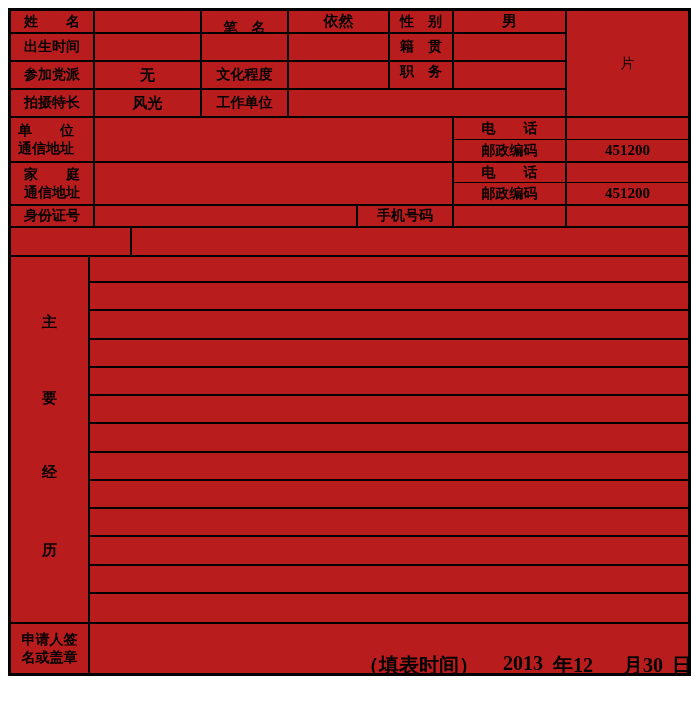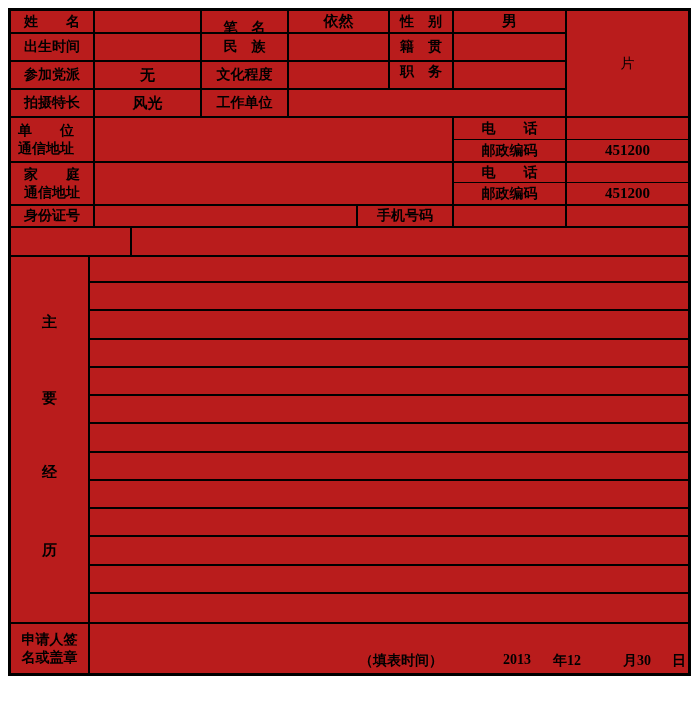--- a/index.html
+++ b/index.html
@@ -16,21 +16,21 @@
     position:absolute;display:flex;align-items:center;justify-content:center;
     font-weight:bold;font-size:14px;line-height:1.25;text-align:center;
     white-space:nowrap;overflow:hidden;
   }
   .cell.two-line{flex-direction:column;}
   .val{font-size:15px;}
   .photo{font-weight:normal;font-size:14px;}
   .exp-row{position:absolute;left:79px;width:598px;box-sizing:border-box;border-bottom:2px solid #000;}
   .exp-row.last{border-bottom:none;}
   .vlabel{position:absolute;left:0;width:77px;text-align:center;font-weight:bold;font-size:15px;}
-  .datebit{position:absolute;font-weight:bold;font-size:14px;white-space:nowrap;}
+  .datebit{position:absolute;font-weight:bold;font-size:20px;white-space:nowrap;}
 </style>
 </head>
 <body>
 
 <div id="form-table">
 
   <div class="gl" style="left:82px;top:0;width:2px;height:215px;"></div>
   <div class="gl" style="left:189px;top:0;width:2px;height:105px;"></div>
   <div class="gl" style="left:276px;top:0;width:2px;height:105px;"></div>
   <div class="gl" style="left:377px;top:0;width:2px;height:77px;"></div>
@@ -56,21 +56,20 @@
   <div class="cell" style="left:0;top:0;width:82px;height:21px;">姓　　名</div>
   <div class="cell val" style="left:84px;top:0;width:105px;height:21px;"></div>
   <div class="cell" style="left:191px;top:0;width:85px;height:21px;margin-top:6px;">笔　名</div>
   <div class="cell val" style="left:278px;top:0;width:99px;height:21px;">依然</div>
   <div class="cell" style="left:379px;top:0;width:62px;height:21px;">性　别</div>
   <div class="cell val" style="left:443px;top:0;width:111px;height:21px;">男</div>
   <div class="cell photo" style="left:556px;top:0;width:121px;height:105px;">片</div>
 
   <div class="cell" style="left:0;top:23px;width:82px;height:26px;">出生时间</div>
   <div class="cell val" style="left:84px;top:23px;width:105px;height:26px;"></div>
-  <div class="cell" style="left:191px;top:23px;width:85px;height:26px;">民　族</div>
   <div class="cell val" style="left:278px;top:23px;width:99px;height:26px;"></div>
   <div class="cell" style="left:379px;top:23px;width:62px;height:26px;">籍　贯</div>
   <div class="cell val" style="left:443px;top:23px;width:111px;height:26px;"></div>
 
   <div class="cell" style="left:0;top:51px;width:82px;height:26px;">参加党派</div>
   <div class="cell val" style="left:84px;top:51px;width:105px;height:26px;">无</div>
   <div class="cell" style="left:191px;top:51px;width:85px;height:26px;">文化程度</div>
   <div class="cell val" style="left:278px;top:51px;width:99px;height:26px;"></div>
   <div class="cell" style="left:379px;top:51px;width:62px;height:20px;">职　务</div>
   <div class="cell val" style="left:443px;top:51px;width:111px;height:26px;"></div>

